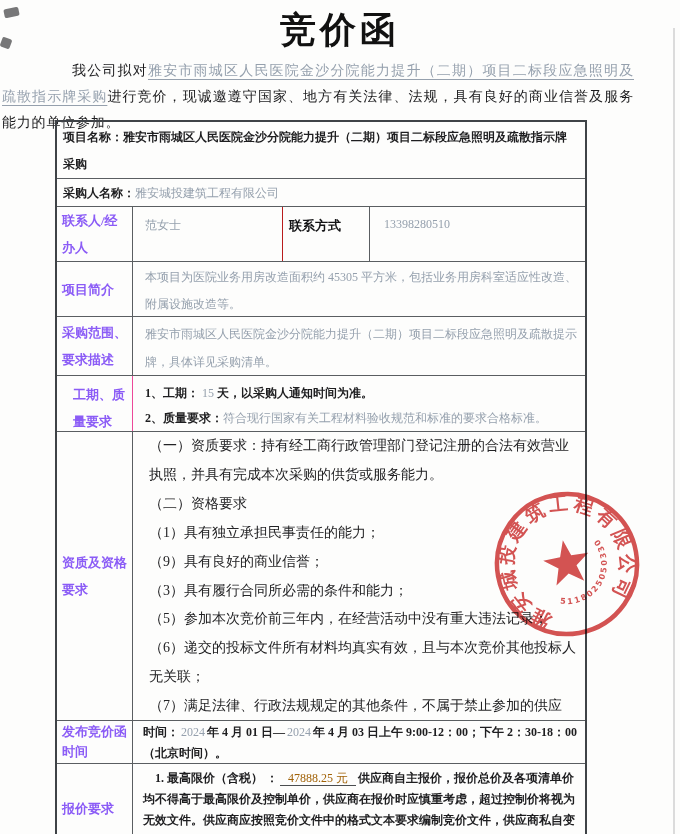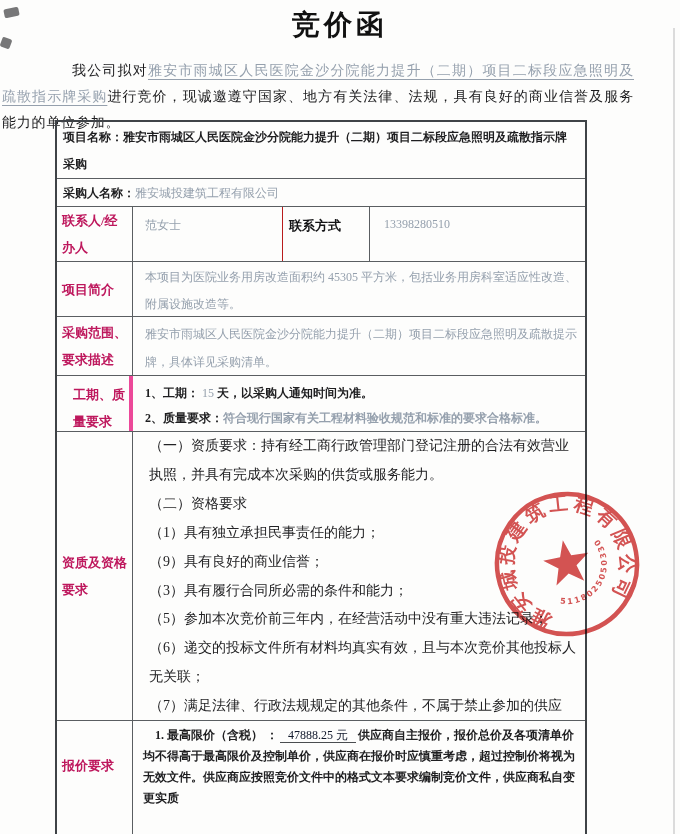--- a/index.html
+++ b/index.html
@@ -5,42 +5,42 @@
   html,body{margin:0;padding:0;background:#e9e9e9;}
   .page{
     position:relative; width:680px; height:834px; margin:0 auto;
     background:#fdfdfc; overflow:hidden;
     font-family:"Liberation Serif","DejaVu Serif",serif;
     color:#1e1e20;
   }
   
   .doc-title{
     position:absolute; left:0; top:6px; width:100%;
-    text-align:center; font-size:28px; font-weight:bold;
+    text-align:center; font-size:36px; font-weight:bold;
     letter-spacing:4px; color:#111;
   }
   .intro{
     position:absolute; left:2px; top:44px; width:632px;
     font-size:14px; line-height:26px; letter-spacing:0.8px;
     text-align:justify; text-indent:70px; color:#1c1c1e;
   }
   .faded{ color:#95a0ad; }
   .u{ text-decoration:underline; text-underline-offset:4px; text-decoration-thickness:1px; }
   
   .tbl{
     position:absolute; left:55px; top:120px; width:532px;
     border:2px solid #3f4347; box-sizing:border-box; background:transparent;
   }
   .row{ display:flex; box-sizing:border-box; border-top:1px solid #5a5e61; overflow:hidden; }
   .row:first-child{ border-top:none; }
   .cell{ box-sizing:border-box; overflow:hidden; font-size:12px; }
   .lab{
     flex:0 0 76px; width:76px; border-right:1px solid #5a5e61;
     font-weight:bold; font-size:13px; line-height:27px;
-    display:flex; align-items:center; padding:2px 3px 2px 5px; color:#be185d;
+    display:flex; align-items:center; padding:2px 3px 2px 5px; color:#8b5cf6;
   }
   .full{ flex:1; padding:2px 8px 0 6px; }
   .val{ flex:1; }
   .bold{ font-weight:bold; }
   .r1{ height:56px; } .r1 .full{ line-height:27px; font-weight:bold; }
   .r2{ height:28px; } .r2 .full{ line-height:25px; font-weight:bold; }
   .r3{ height:55px; }
   .c-contact{ flex:0 0 150px; border-right:1px solid #b91c1c; padding:10px 4px 0 12px; }
   .c-phlab{ flex:0 0 87px; border-right:1px solid #5a5e61; font-weight:bold; font-size:13px; padding:10px 2px 0 6px; color:#141416; }
   .c-phone{ flex:1; padding:10px 4px 0 14px; }
@@ -49,21 +49,21 @@
   .r6{ height:56px; } .r6 .val{ line-height:25px; padding:5px 4px 0 12px; font-weight:bold; }
   .r7{ height:289px; } .r7 .val{ padding:0 4px 0 16px; }
   .q-item{ line-height:28.9px; font-size:14px; color:#232325; }
   .r8{ height:43px; } .r8 .lab{ line-height:20px; }
   .r8 .val{ line-height:21px; padding:1px 4px 0 10px; font-weight:bold; }
   .r9{ height:130px; } .r9 .lab{ padding-bottom:42px; }
   .r9 .val{ line-height:21px; padding:4px 6px 0 10px; font-weight:bold; text-indent:12px; }
   .yr{ padding:0 2px; font-weight:normal; }
   .num-gap{ padding:0 3px; font-weight:normal; }
   .u-price{
-    color:#0f172a; font-weight:normal; border-bottom:1px solid #4a4d50;
+    color:#a16207; font-weight:normal; border-bottom:1px solid #4a4d50;
     padding:0 8px; margin:8px 2px;
   }
   
   .seal{
     position:absolute; left:487px; top:484px; width:160px; height:160px;
     mix-blend-mode:multiply; opacity:0.88; transform:rotate(-10deg);
     pointer-events:none;
   }
   
   .edge-line{
@@ -108,43 +108,47 @@
       <div class="cell lab">项目简介</div>
       <div class="cell val faded">本项目为医院业务用房改造面积约 45305 平方米，包括业务用房科室适应性改造、附属设施改造等。</div>
     </div>
 
     <div class="row r5">
       <div class="cell lab">采购范围、要求描述</div>
       <div class="cell val faded">雅安市雨城区人民医院金沙分院能力提升（二期）项目二标段应急照明及疏散提示牌，具体详见采购清单。</div>
     </div>
 
     <div class="row r6">
-      <div class="cell val" style="flex:0 0 76px;border-right:4px solid #ec4899;">
+      <div class="cell val" style="flex:0 0 76px;border-right:1px solid #ec4899;">
           <div class="lab" style="border:none;height:100%;width:100%;padding-left:4px;">工期、质量要求</div>
         </div>
       <div class="cell val">
         <div><span>1、工期：</span><span class="faded num-gap">15</span><span>天，以采购人通知时间为准。</span></div>
-        <div><span>2、质量要求：</span><span class="faded" style="font-weight:bold;margin-top:44px;">符合现行国家有关工程材料验收规范和标准的要求合格标准。</span></div>
+        <div><span>2、质量要求：</span><span class="faded" style="font-weight:normal;margin-top:44px;">符合现行国家有关工程材料验收规范和标准的要求合格标准。</span></div>
       </div>
     </div>
 
     <div class="row r7">
       <div class="cell lab" style="justify-content:flex-start;">资质及资格要求</div>
       <div class="cell val">
           <div class="q-item">（一）资质要求：持有经工商行政管理部门登记注册的合法有效营业执照，并具有完成本次采购的供货或服务能力。</div>
           <div class="q-item">（二）资格要求</div>
           <div class="q-item">（1）具有独立承担民事责任的能力；</div>
           <div class="q-item">（9）具有良好的商业信誉；</div>
           <div class="q-item">（3）具有履行合同所必需的条件和能力；</div>
           <div class="q-item">（5）参加本次竞价前三年内，在经营活动中没有重大违法记录；</div>
           <div class="q-item">（6）递交的投标文件所有材料均真实有效，且与本次竞价其他投标人无关联；</div>
           <div class="q-item">（7）满足法律、行政法规规定的其他条件，不属于禁止参加的供应商；</div>
         </div>
     </div>
 
+    <div class="row r8">
+      <div class="cell lab">发布竞价函时间</div>
+      <div class="cell val"><span>时间：</span><span class="faded yr">2024</span><span>年 4 月 01 日—</span><span class="faded yr">2024</span><span>年 4 月 03 日上午 9:00-12：00；下午 2：30-18：00（北京时间）。</span></div>
+    </div>
 
     <div class="row r9">
       <div class="cell lab">报价要求</div>
       <div class="cell val"><span>1. 最高限价（含税） ：</span><span class="u-price">47888.25 元</span><span>供应商自主报价，报价总价及各项清单价均不得高于最高限价及控制单价，供应商在报价时应慎重考虑，超过控制价将视为无效文件。供应商应按照竞价文件中的格式文本要求编制竞价文件，供应商私自变更实质</span></div>
     </div>
 
   </div>
 
   <svg class="seal" viewBox="0 0 160 160">
     <defs>

